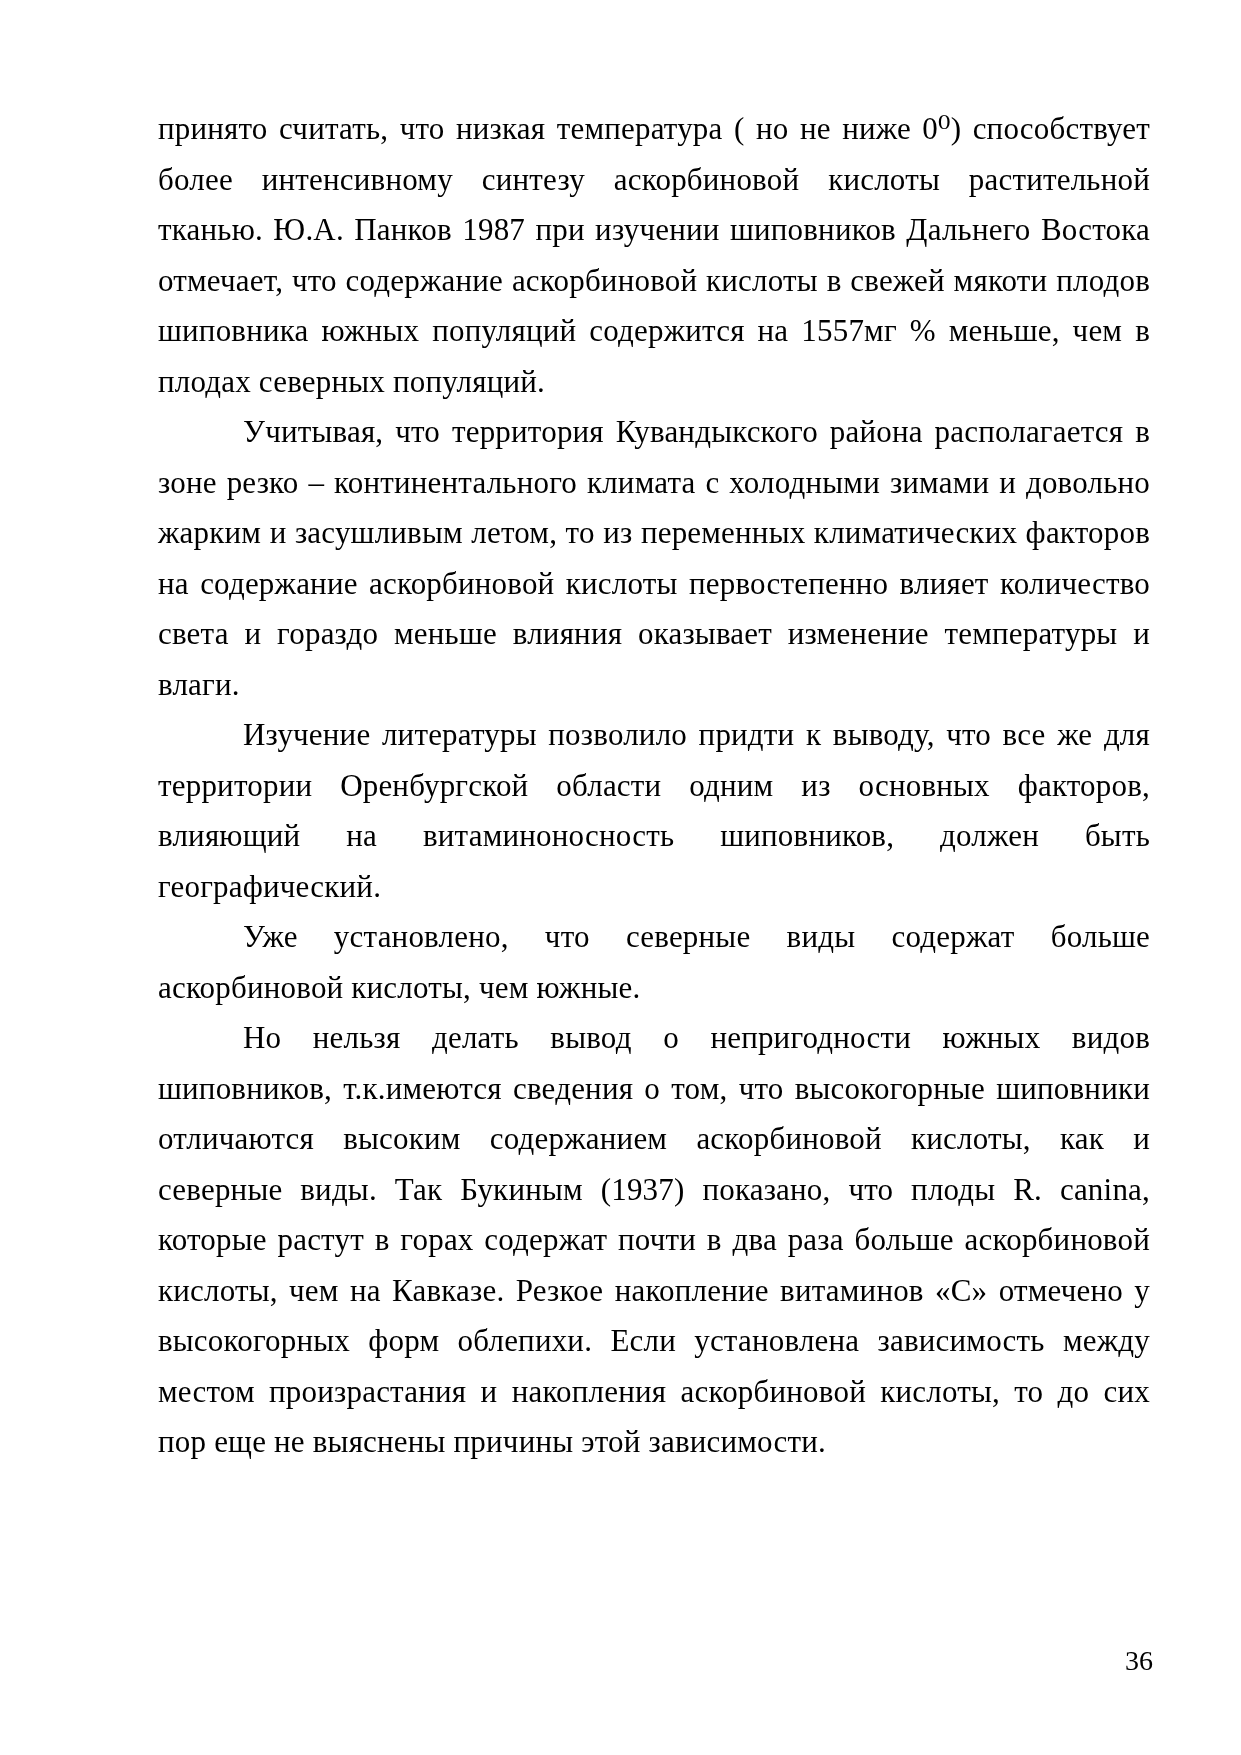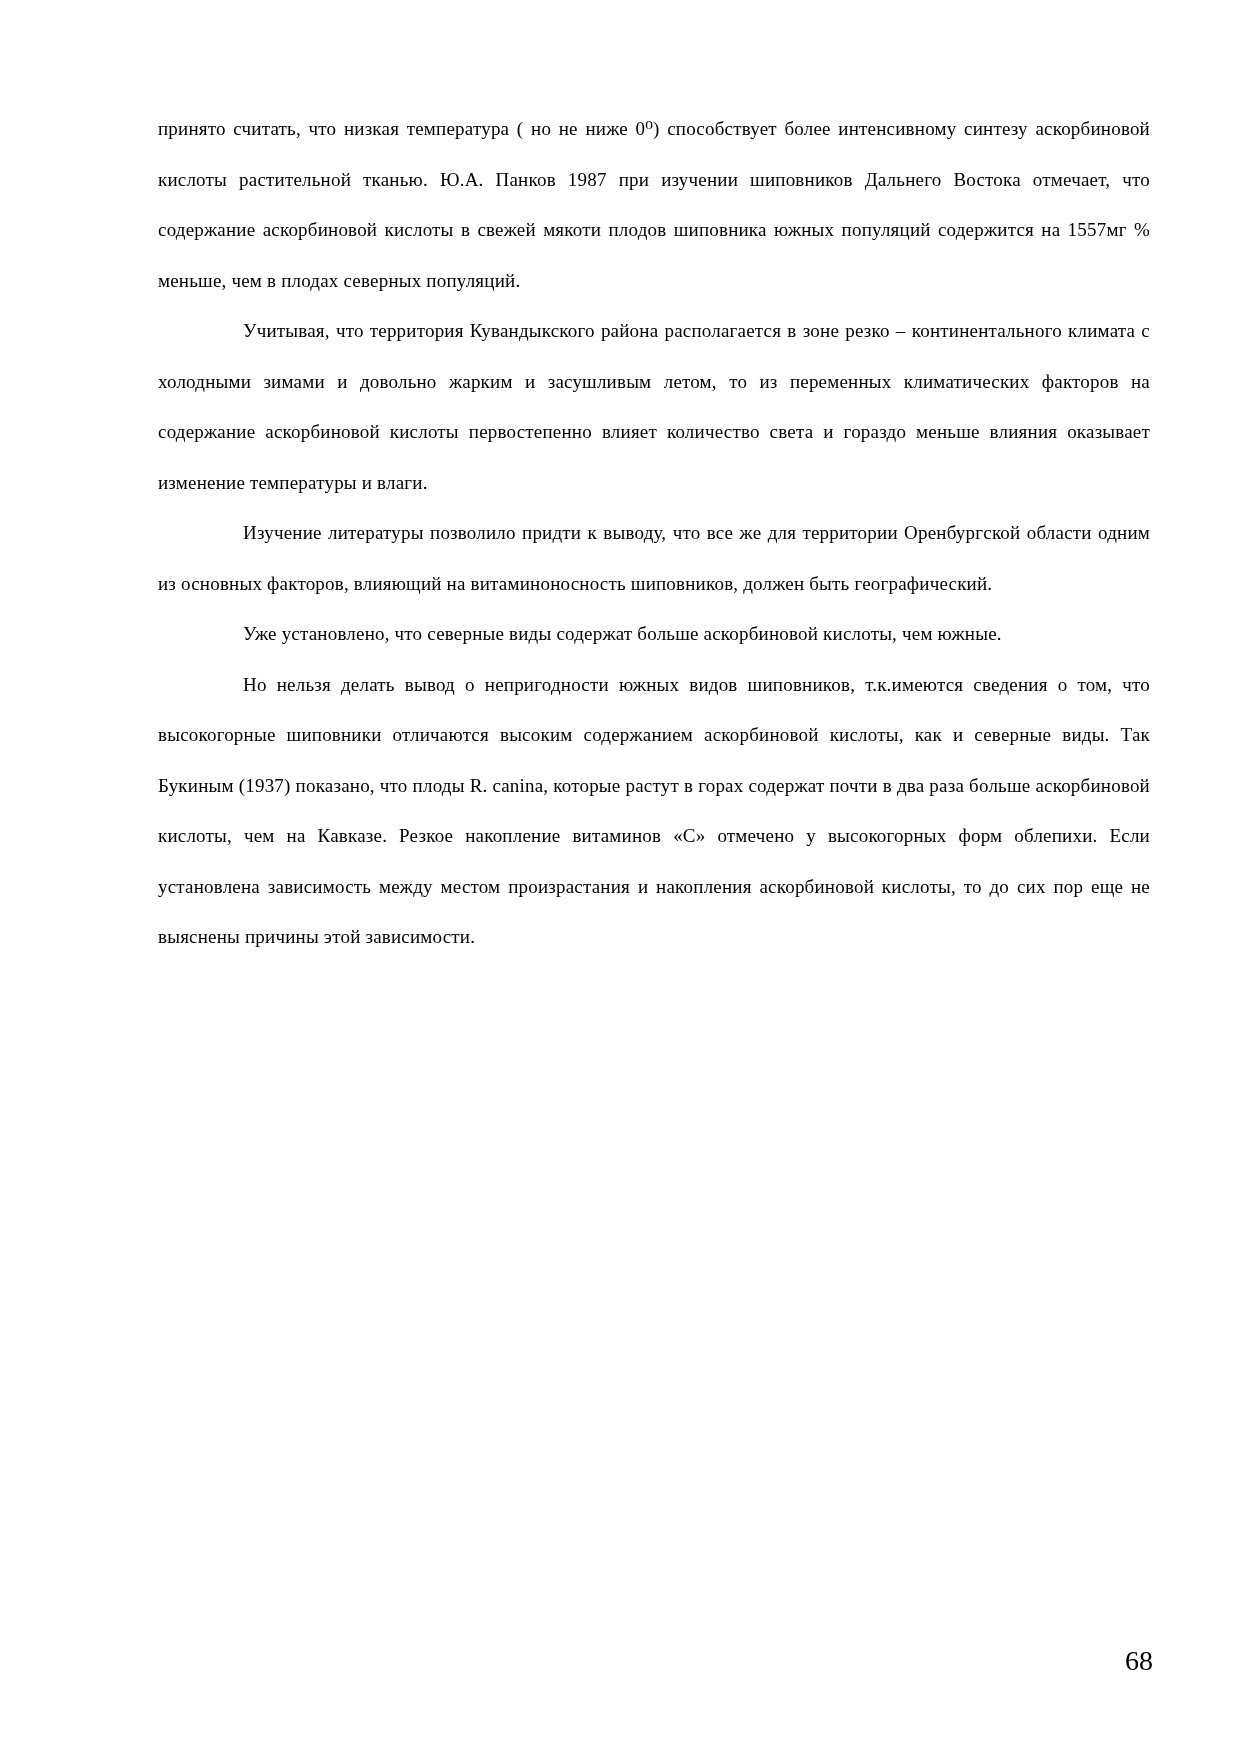--- a/index.html
+++ b/index.html
@@ -11,21 +11,21 @@
     background: #ffffff;
     overflow: hidden;
     font-family: "Liberation Serif", "DejaVu Serif", serif;
     color: #000000;
   }
   .text-block {
     position: absolute;
     left: 158px;
     top: 104px;
     width: 992px;
-    font-size: 19px;
+    font-size: 31px;
     line-height: 50.5px;
     text-align: justify;
     letter-spacing: 0.2px;
   }
   .para {
     margin: 0;
     text-indent: 85px;
   }
   .para.no-indent {
     text-indent: 0;
@@ -43,14 +43,14 @@
 <body>
 
 <div class="page">
   <div class="text-block">
     <p class="para no-indent">принято считать, что низкая температура ( но не ниже 0⁰) способствует более интенсивному синтезу аскорбиновой кислоты растительной тканью. Ю.А. Панков 1987 при изучении шиповников Дальнего Востока  отмечает, что содержание аскорбиновой кислоты в свежей мякоти плодов шиповника южных популяций содержится на 1557мг % меньше, чем в плодах северных популяций.</p>
     <p class="para">Учитывая, что территория Кувандыкского района располагается в зоне резко – континентального климата с холодными зимами и довольно жарким и засушливым летом, то из переменных климатических факторов на содержание аскорбиновой кислоты первостепенно влияет количество света и гораздо меньше влияния оказывает изменение температуры и влаги.</p>
     <p class="para">Изучение литературы позволило придти к выводу, что все же для территории Оренбургской области одним из основных факторов, влияющий на витаминоносность шиповников, должен быть географический.</p>
     <p class="para">Уже установлено, что северные виды содержат больше аскорбиновой кислоты, чем южные.</p>
     <p class="para">Но нельзя делать вывод о непригодности южных видов шиповников, т.к.имеются сведения о том, что высокогорные шиповники отличаются высоким содержанием аскорбиновой кислоты, как и северные виды. Так Букиным (1937) показано, что плоды R. canina, которые растут в горах содержат почти в два раза больше аскорбиновой кислоты, чем на Кавказе. Резкое накопление витаминов «С» отмечено у высокогорных форм облепихи. Если установлена зависимость между местом произрастания и накопления аскорбиновой кислоты, то до сих пор еще не выяснены причины этой зависимости.</p>
   </div>
-  <div class="page-number">68</div>
+  <div class="page-number">36</div>
 </div>
 
 </body></html>

